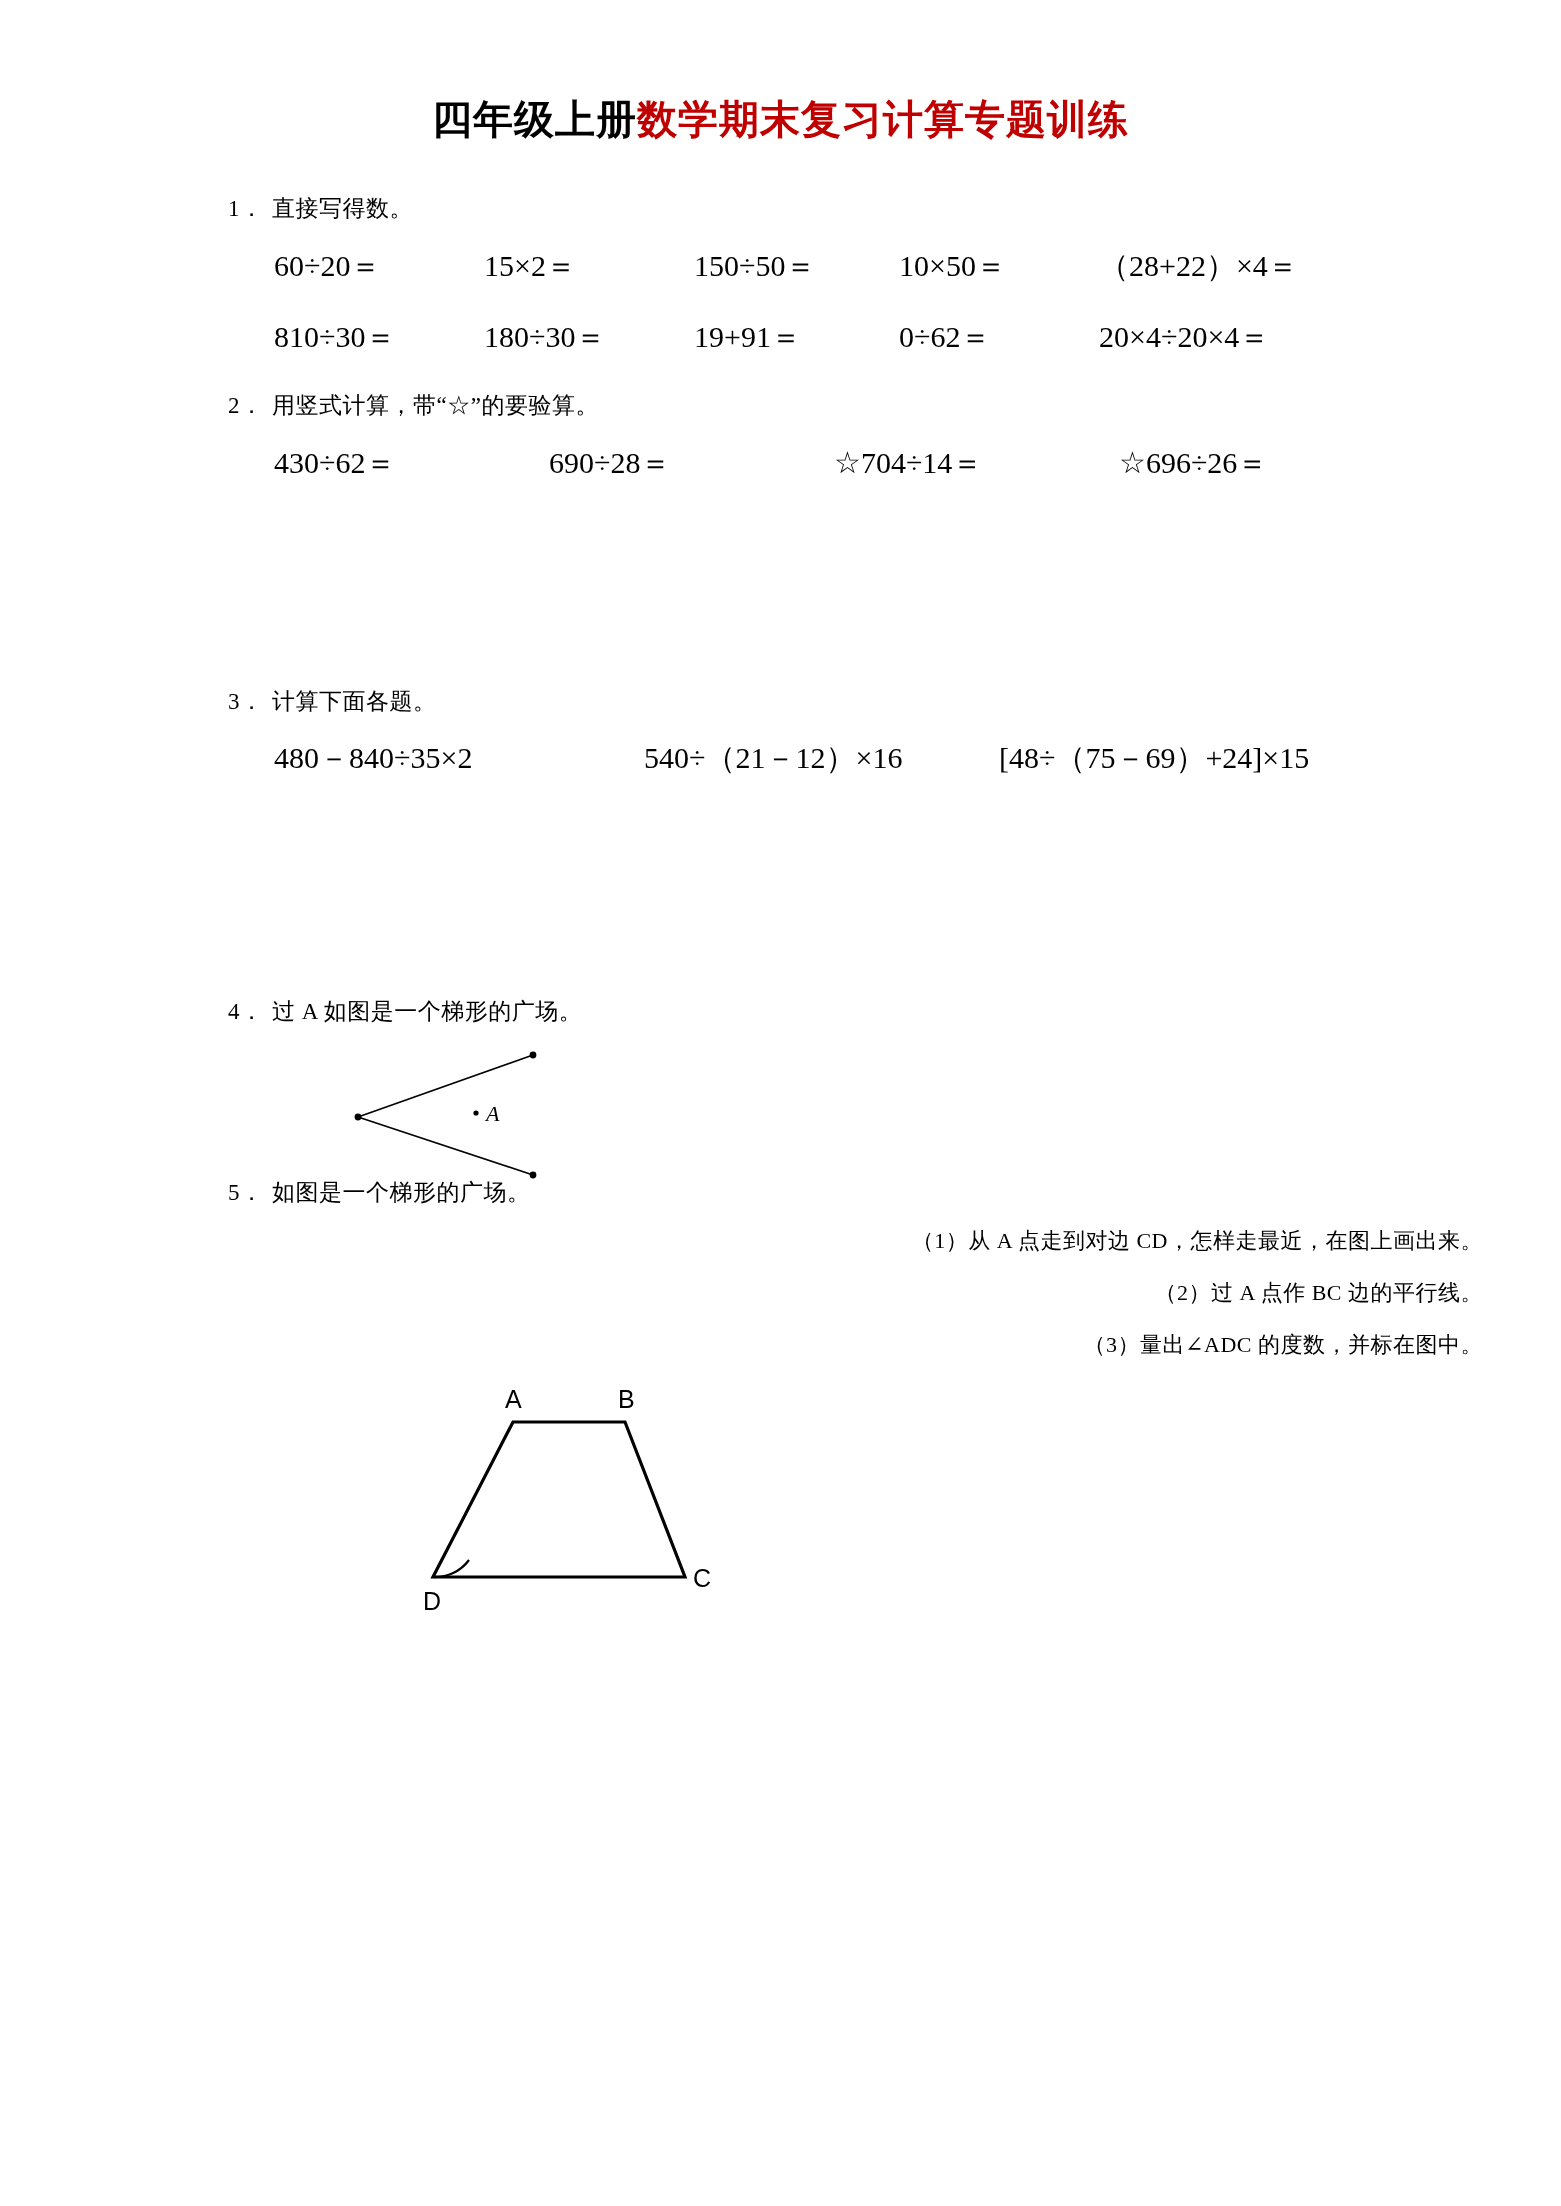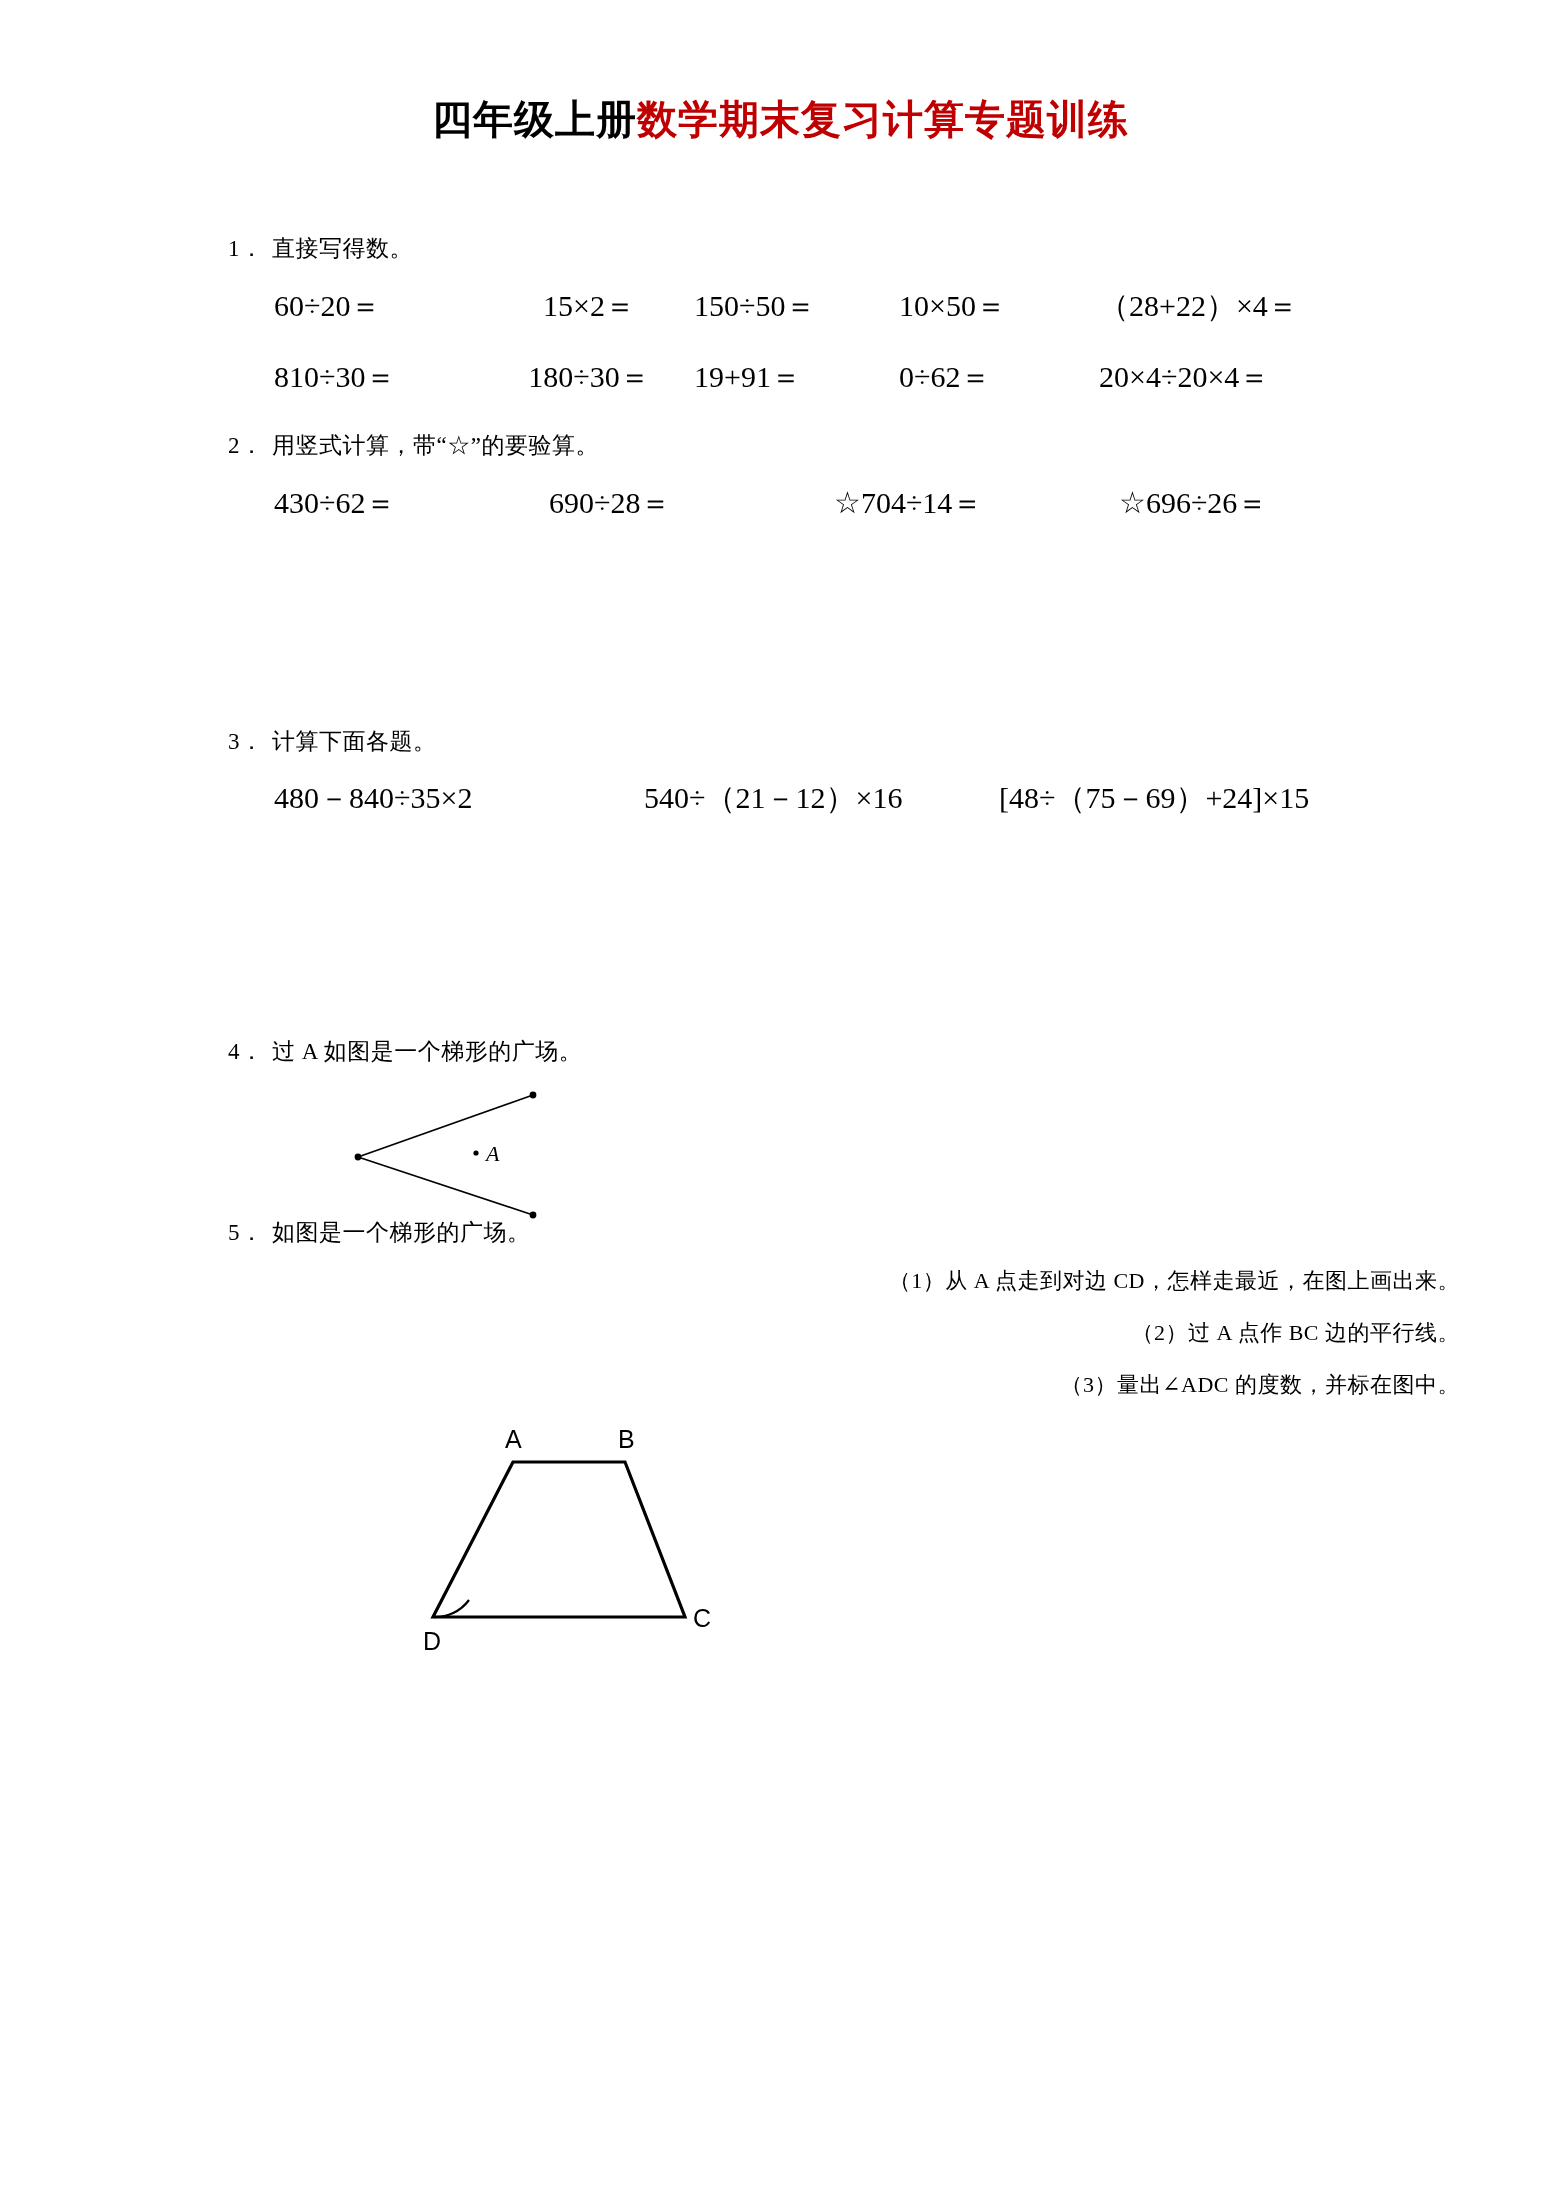--- a/index.html
+++ b/index.html
@@ -30,23 +30,23 @@
     font-weight: bold;
     font-size: 40px;
     letter-spacing: 1px;
     margin-top: 92px;
     white-space: nowrap;
   }
   .title .red { color: #c00000; }
 
   
   .content {
-    margin-top: 84px;
+    margin-top: 44px;
     padding-left: 228px;
-    padding-right: 101px;
+    padding-right: 78px;
   }
   .q-line {
     font-size: 23px;
     line-height: 1.6;
     margin-bottom: 14px;
     letter-spacing: 0.5px;
   }
   .q-num {
     display: inline-block;
     width: 44px;
@@ -56,21 +56,21 @@
     margin-top: 18px;
     margin-bottom: 10px;
     font-size: 30px;
   }
   .row {
     display: flex;
     margin-bottom: 30px;
     white-space: nowrap;
   }
   .row.r1 .cell:nth-child(1) { width: 210px; }
-  .row.r1 .cell:nth-child(2) { width: 210px; text-align: center; }
+  .row.r1 .cell:nth-child(2) { width: 210px; }
   .row.r1 .cell:nth-child(3) { width: 205px; }
   .row.r1 .cell:nth-child(4) { width: 200px; }
   .row.r1 .cell:nth-child(5) { width: 260px; }
 
   .row.r2 .cell { width: 285px; }
   .row.r2 .cell:nth-child(1) { width: 275px; }
 
   .row.r3 .cell:nth-child(1) { width: 370px; }
   .row.r3 .cell:nth-child(2) { width: 355px; }
   .row.r3 .cell:nth-child(3) { width: 350px; }

